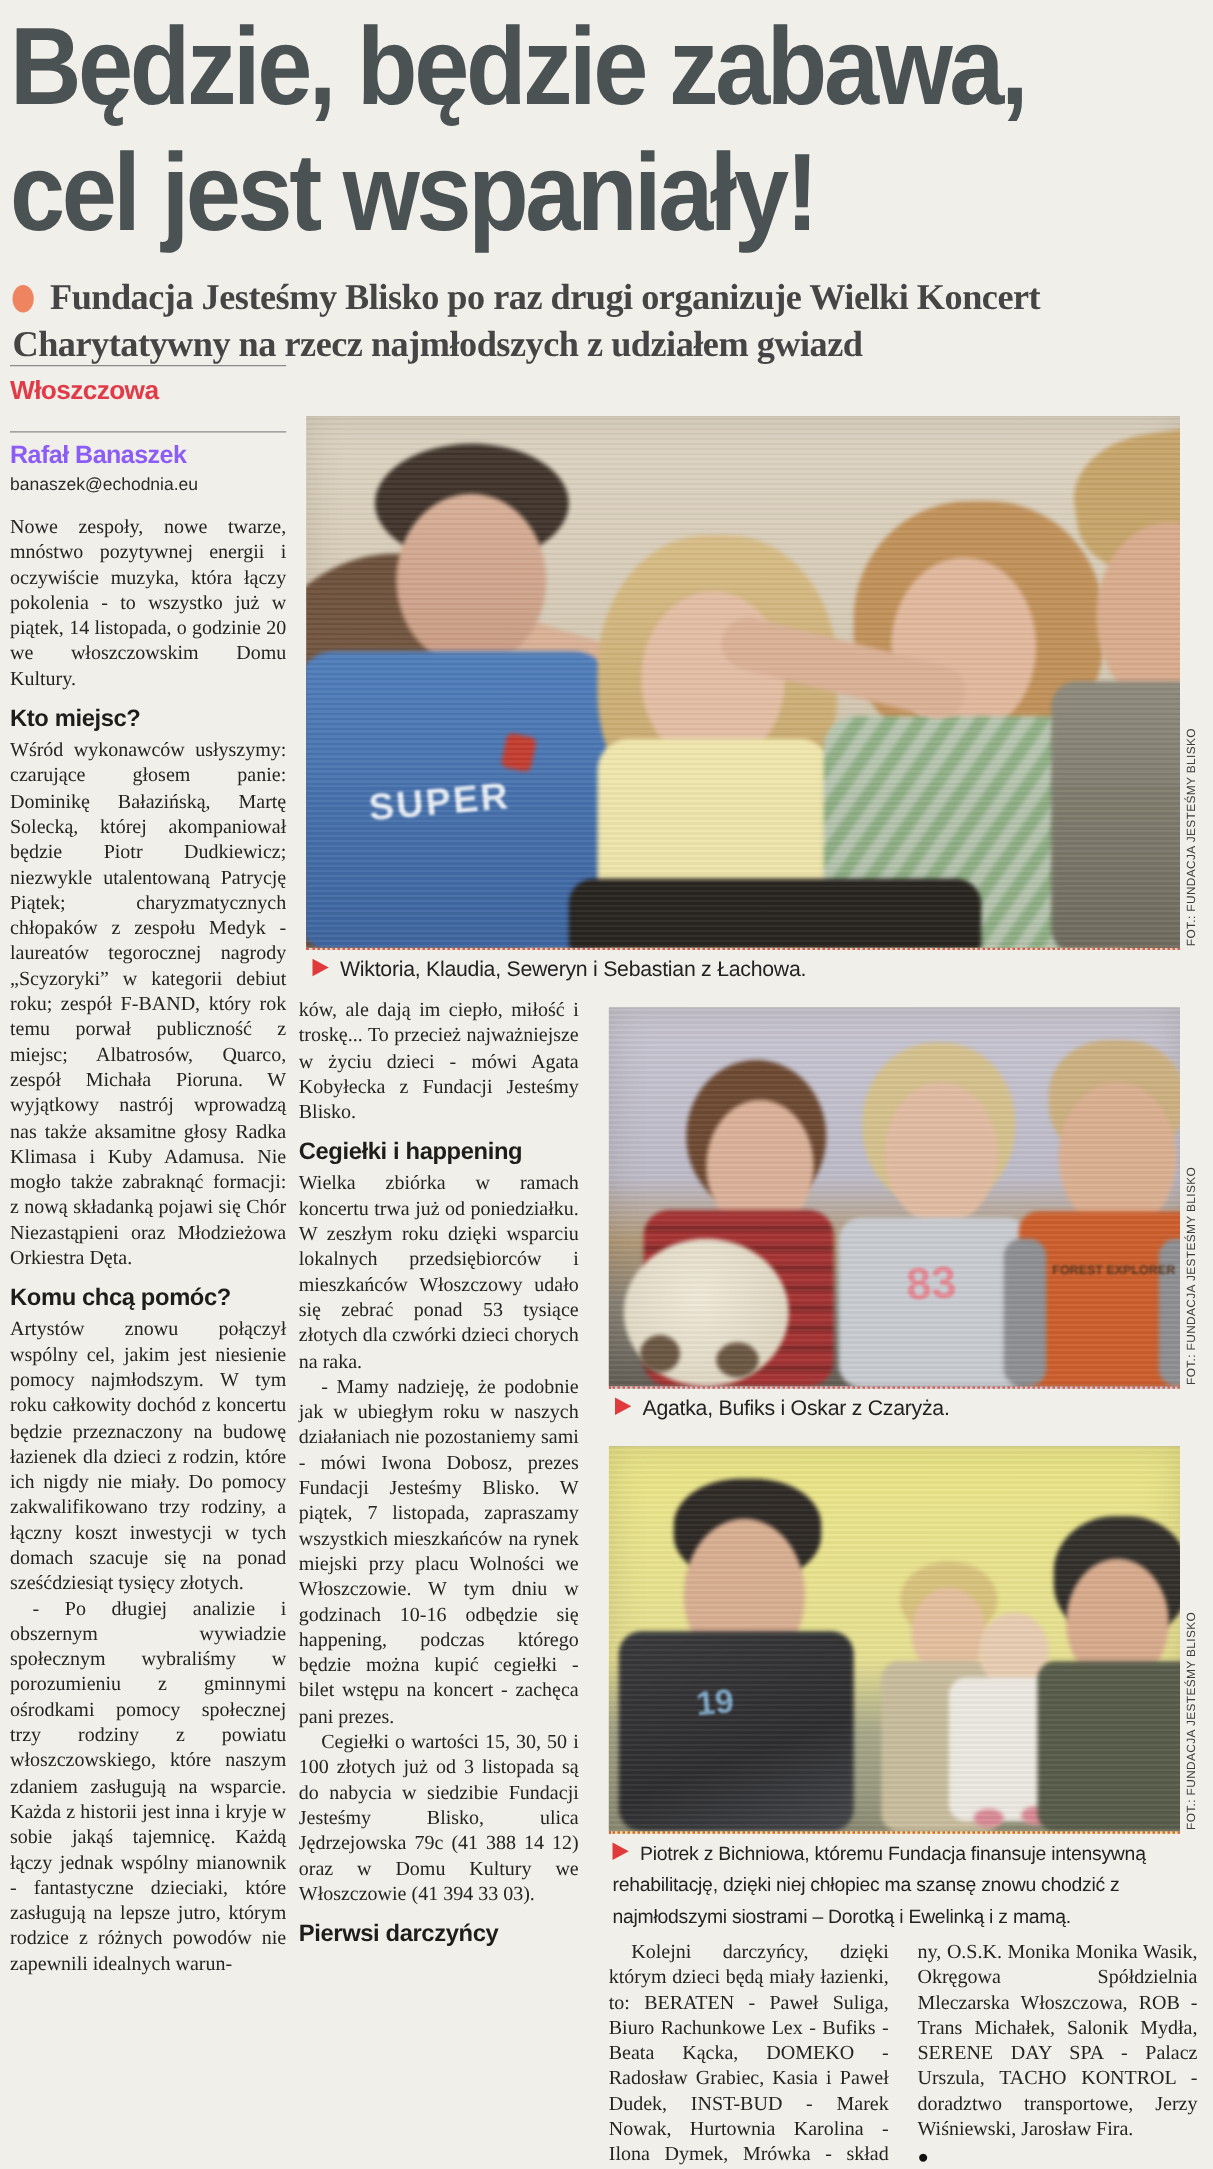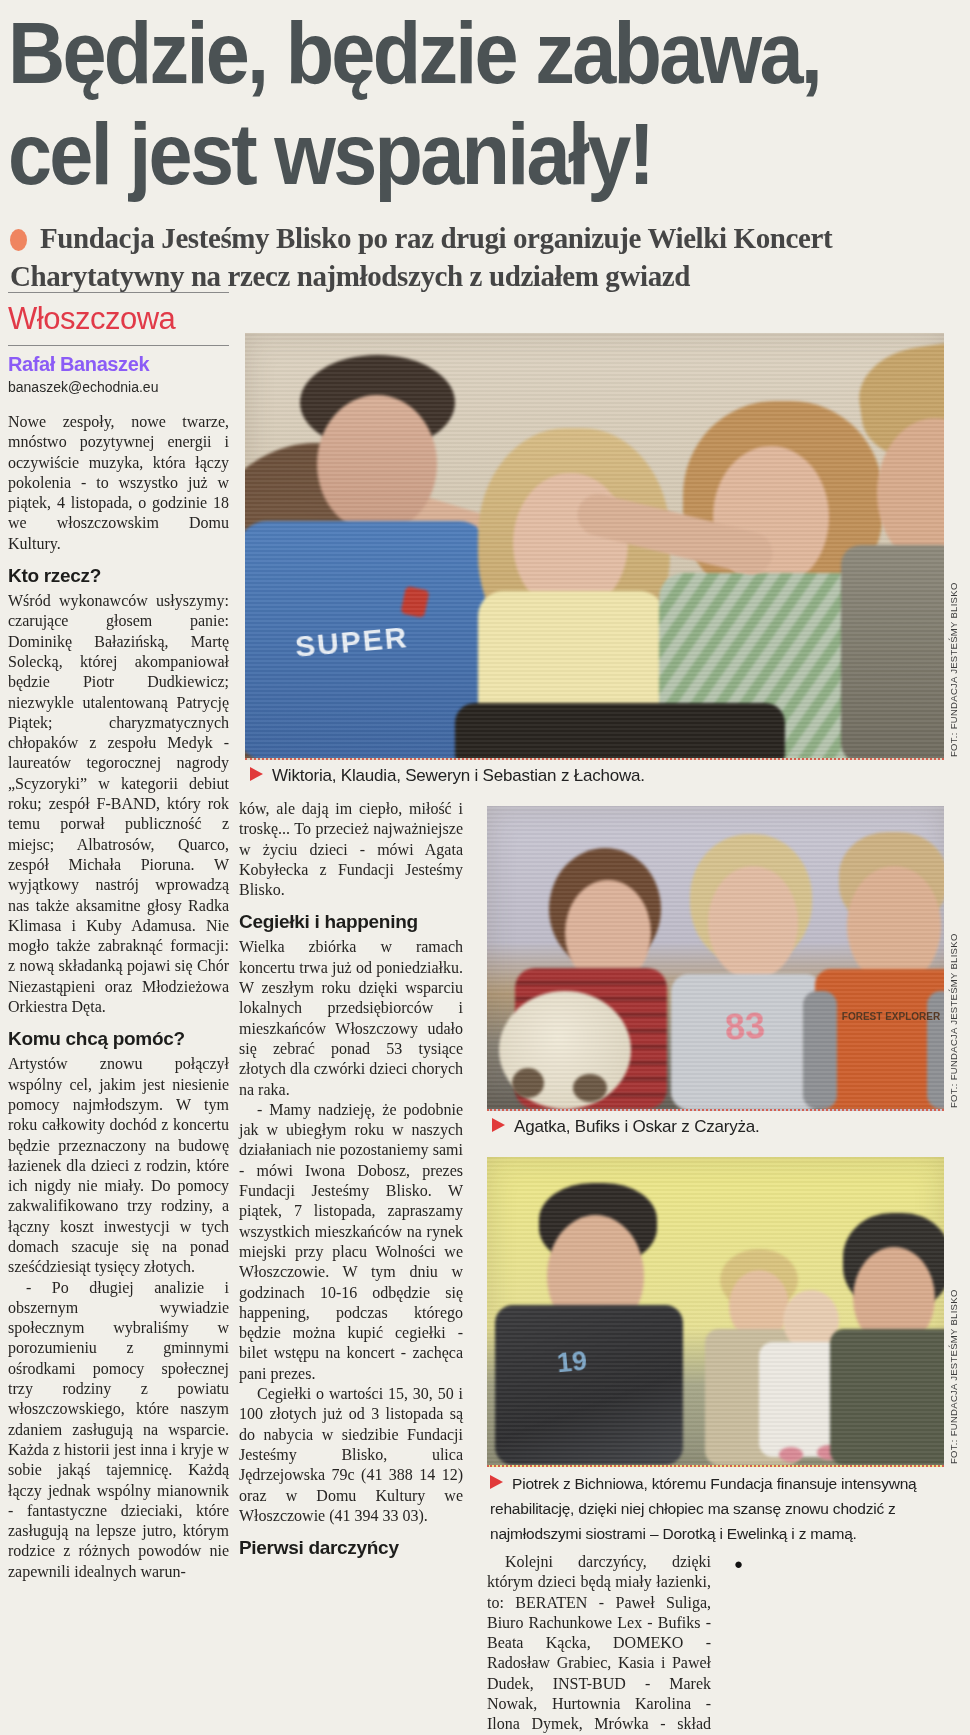--- a/index.html
+++ b/index.html
@@ -12,21 +12,21 @@
   
   .standfirst{position:absolute;left:10px;top:219px;width:905px;
     font-family:"Liberation Serif",serif;font-weight:bold;font-size:29px;line-height:38px;
     color:#454545;letter-spacing:-0.4px;}
   .bullet-dot{display:inline-block;width:17px;height:22px;border-radius:50%;
     background:#ef8560;margin-right:13px;vertical-align:-3px;}
   
   .rule{position:absolute;left:8px;width:221px;height:1px;background:#8a8a8a;}
   .rule1{top:292px;} .rule2{top:345px;}
   .section-label{position:absolute;left:8px;top:301px;font-family:"Liberation Sans",sans-serif;
-    font-weight:normal;font-size:31px;color:#e13a48;letter-spacing:-0.5px;}
+    font-weight:bold;font-size:21px;color:#e13a48;letter-spacing:-0.5px;}
   .author-name{position:absolute;left:8px;top:353px;font-family:"Liberation Sans",sans-serif;
     font-weight:bold;font-size:20px;color:#8b5cf6;letter-spacing:-0.4px;}
   .author-email{position:absolute;left:8px;top:379px;font-family:"Liberation Sans",sans-serif;
     font-size:14px;color:#2b2b29;}
   
   .col{position:absolute;font-size:16px;line-height:20.3px;color:#262422;text-align:justify;
     hyphens:auto;}
   .col1{left:8px;top:412px;width:221px;}
   .col2{left:239px;top:799px;width:224px;}
   .col3{left:487px;top:1552px;width:224px;}
@@ -141,22 +141,22 @@
   <span class="bullet-dot"></span><span>Fundacja Jesteśmy Blisko po raz drugi organizuje Wielki Koncert Charytatywny na rzecz najmłodszych z udziałem gwiazd</span>
 </div>
 
 <div class="rule rule1"></div>
 <div class="section-label">Włoszczowa</div>
 <div class="rule rule2"></div>
 <div class="author-name">Rafał Banaszek</div>
 <div class="author-email">banaszek@echodnia.eu</div>
 
 <div class="col col1">
-  <p>Nowe zespoły, nowe twarze, mnóstwo pozytywnej energii i oczywiście muzyka, która łączy pokolenia - to wszystko już w piątek, 4 listopada, o godzinie 18 we włoszczowskim Domu Kultury.</p>
-  <h3>Kto rzecz?</h3>
+  <p>Nowe zespoły, nowe twarze, mnóstwo pozytywnej energii i oczywiście muzyka, która łączy pokolenia - to wszystko już w piątek, 14 listopada, o godzinie 20 we włoszczowskim Domu Kultury.</p>
+  <h3>Kto miejsc?</h3>
   <p>Wśród wykonawców usłyszymy: czarujące głosem panie: Dominikę Bałazińską, Martę Solecką, której akompaniował będzie Piotr Dudkiewicz; niezwykle utalentowaną Patrycję Piątek; charyzmatycznych chłopaków z zespołu Medyk - laureatów tegorocznej nagrody „Scyzoryki” w kategorii debiut roku; zespół F-BAND, który rok temu porwał publiczność z miejsc; Albatrosów, Quarco, zespół Michała Pioruna. W wyjątkowy nastrój wprowadzą nas także aksamitne głosy Radka Klimasa i Kuby Adamusa. Nie mogło także zabraknąć formacji: z nową składanką pojawi się Chór Niezastąpieni oraz Młodzieżowa Orkiestra Dęta.</p>
   <h3>Komu chcą pomóc?</h3>
   <p>Artystów znowu połączył wspólny cel, jakim jest niesienie pomocy najmłodszym. W tym roku całkowity dochód z koncertu będzie przeznaczony na budowę łazienek dla dzieci z rodzin, które ich nigdy nie miały. Do pomocy zakwalifikowano trzy rodziny, a łączny koszt inwestycji w tych domach szacuje się na ponad sześćdziesiąt tysięcy złotych.</p>
   <p class="ind">- Po długiej analizie i obszernym wywiadzie społecznym wybraliśmy w porozumieniu z gminnymi ośrodkami pomocy społecznej trzy rodziny z powiatu włoszczowskiego, które naszym zdaniem zasługują na wsparcie. Każda z historii jest inna i kryje w sobie jakąś tajemnicę. Każdą łączy jednak wspólny mianownik - fantastyczne dzieciaki, które zasługują na lepsze jutro, którym rodzice z różnych powodów nie zapewnili idealnych warun-</p>
 </div>
 
 <div class="col col2">
   <p>ków, ale dają im ciepło, miłość i troskę... To przecież najważniejsze w życiu dzieci - mówi Agata Kobyłecka z Fundacji Jesteśmy Blisko.</p>
   <h3>Cegiełki i happening</h3>
   <p>Wielka zbiórka w ramach koncertu trwa już od poniedziałku. W zeszłym roku dzięki wsparciu lokalnych przedsiębiorców i mieszkańców Włoszczowy udało się zebrać ponad 53 tysiące złotych dla czwórki dzieci chorych na raka.</p>
@@ -233,14 +233,15 @@
 <div class="caption cap3">
   <span class="tri"></span><span>Piotrek z Bichniowa, któremu Fundacja finansuje intensywną rehabilitację, dzięki niej chłopiec ma szansę znowu chodzić z najmłodszymi siostrami – Dorotką i Ewelinką i z mamą.</span>
 </div>
 <div class="credit credit3">FOT.: FUNDACJA JESTEŚMY BLISKO</div>
 
 <div class="col col3">
   <p class="ind">Kolejni darczyńcy, dzięki którym dzieci będą miały łazienki, to: BERATEN - Paweł Suliga, Biuro Rachunkowe Lex - Bufiks - Beata Kącka, DOMEKO - Radosław Grabiec, Kasia i Paweł Dudek, INST-BUD - Marek Nowak, Hurtownia Karolina - Ilona Dymek, Mrówka - skład budowla-</p>
 </div>
 
 <div class="col col4">
+  <p>ny, O.S.K. Monika Monika Wasik, Okręgowa Spółdzielnia Mleczarska Włoszczowa, ROB - Trans Michałek, Salonik Mydła, SERENE DAY SPA - Palacz Urszula, TACHO KONTROL - doradztwo transportowe, Jerzy Wiśniewski, Jarosław Fira.</p>
   <span class="end-mark">●</span>
 </div>
 
 </body></html>

